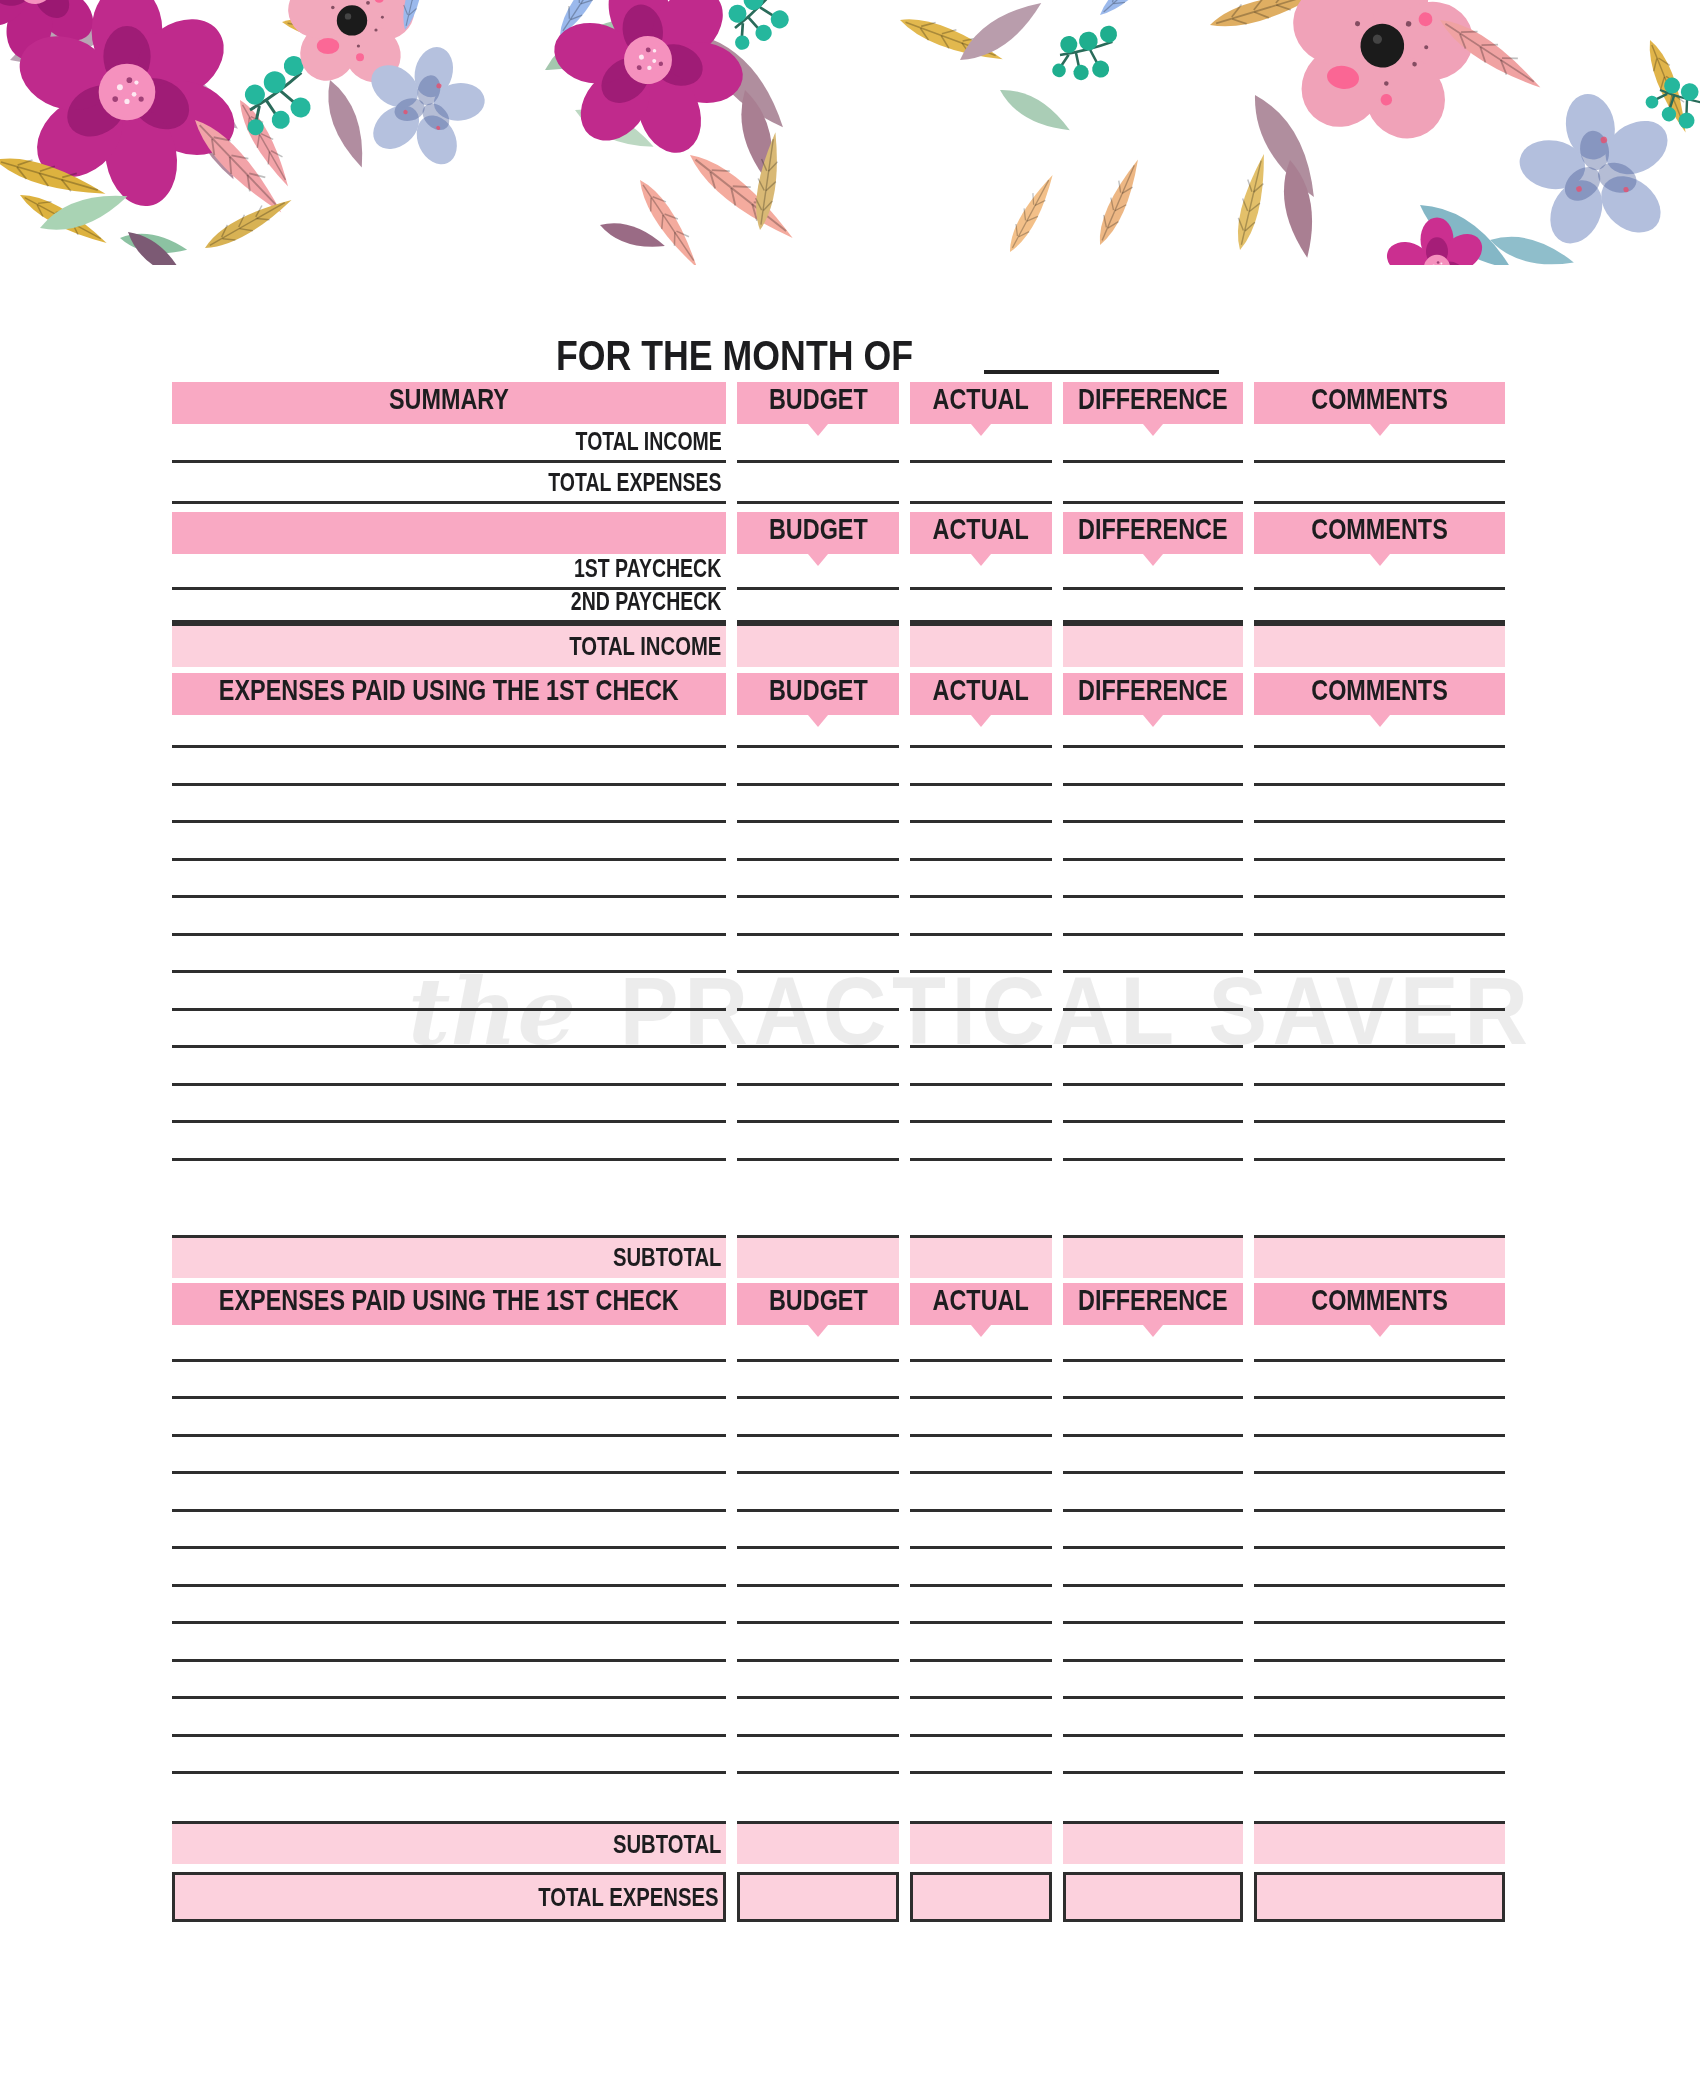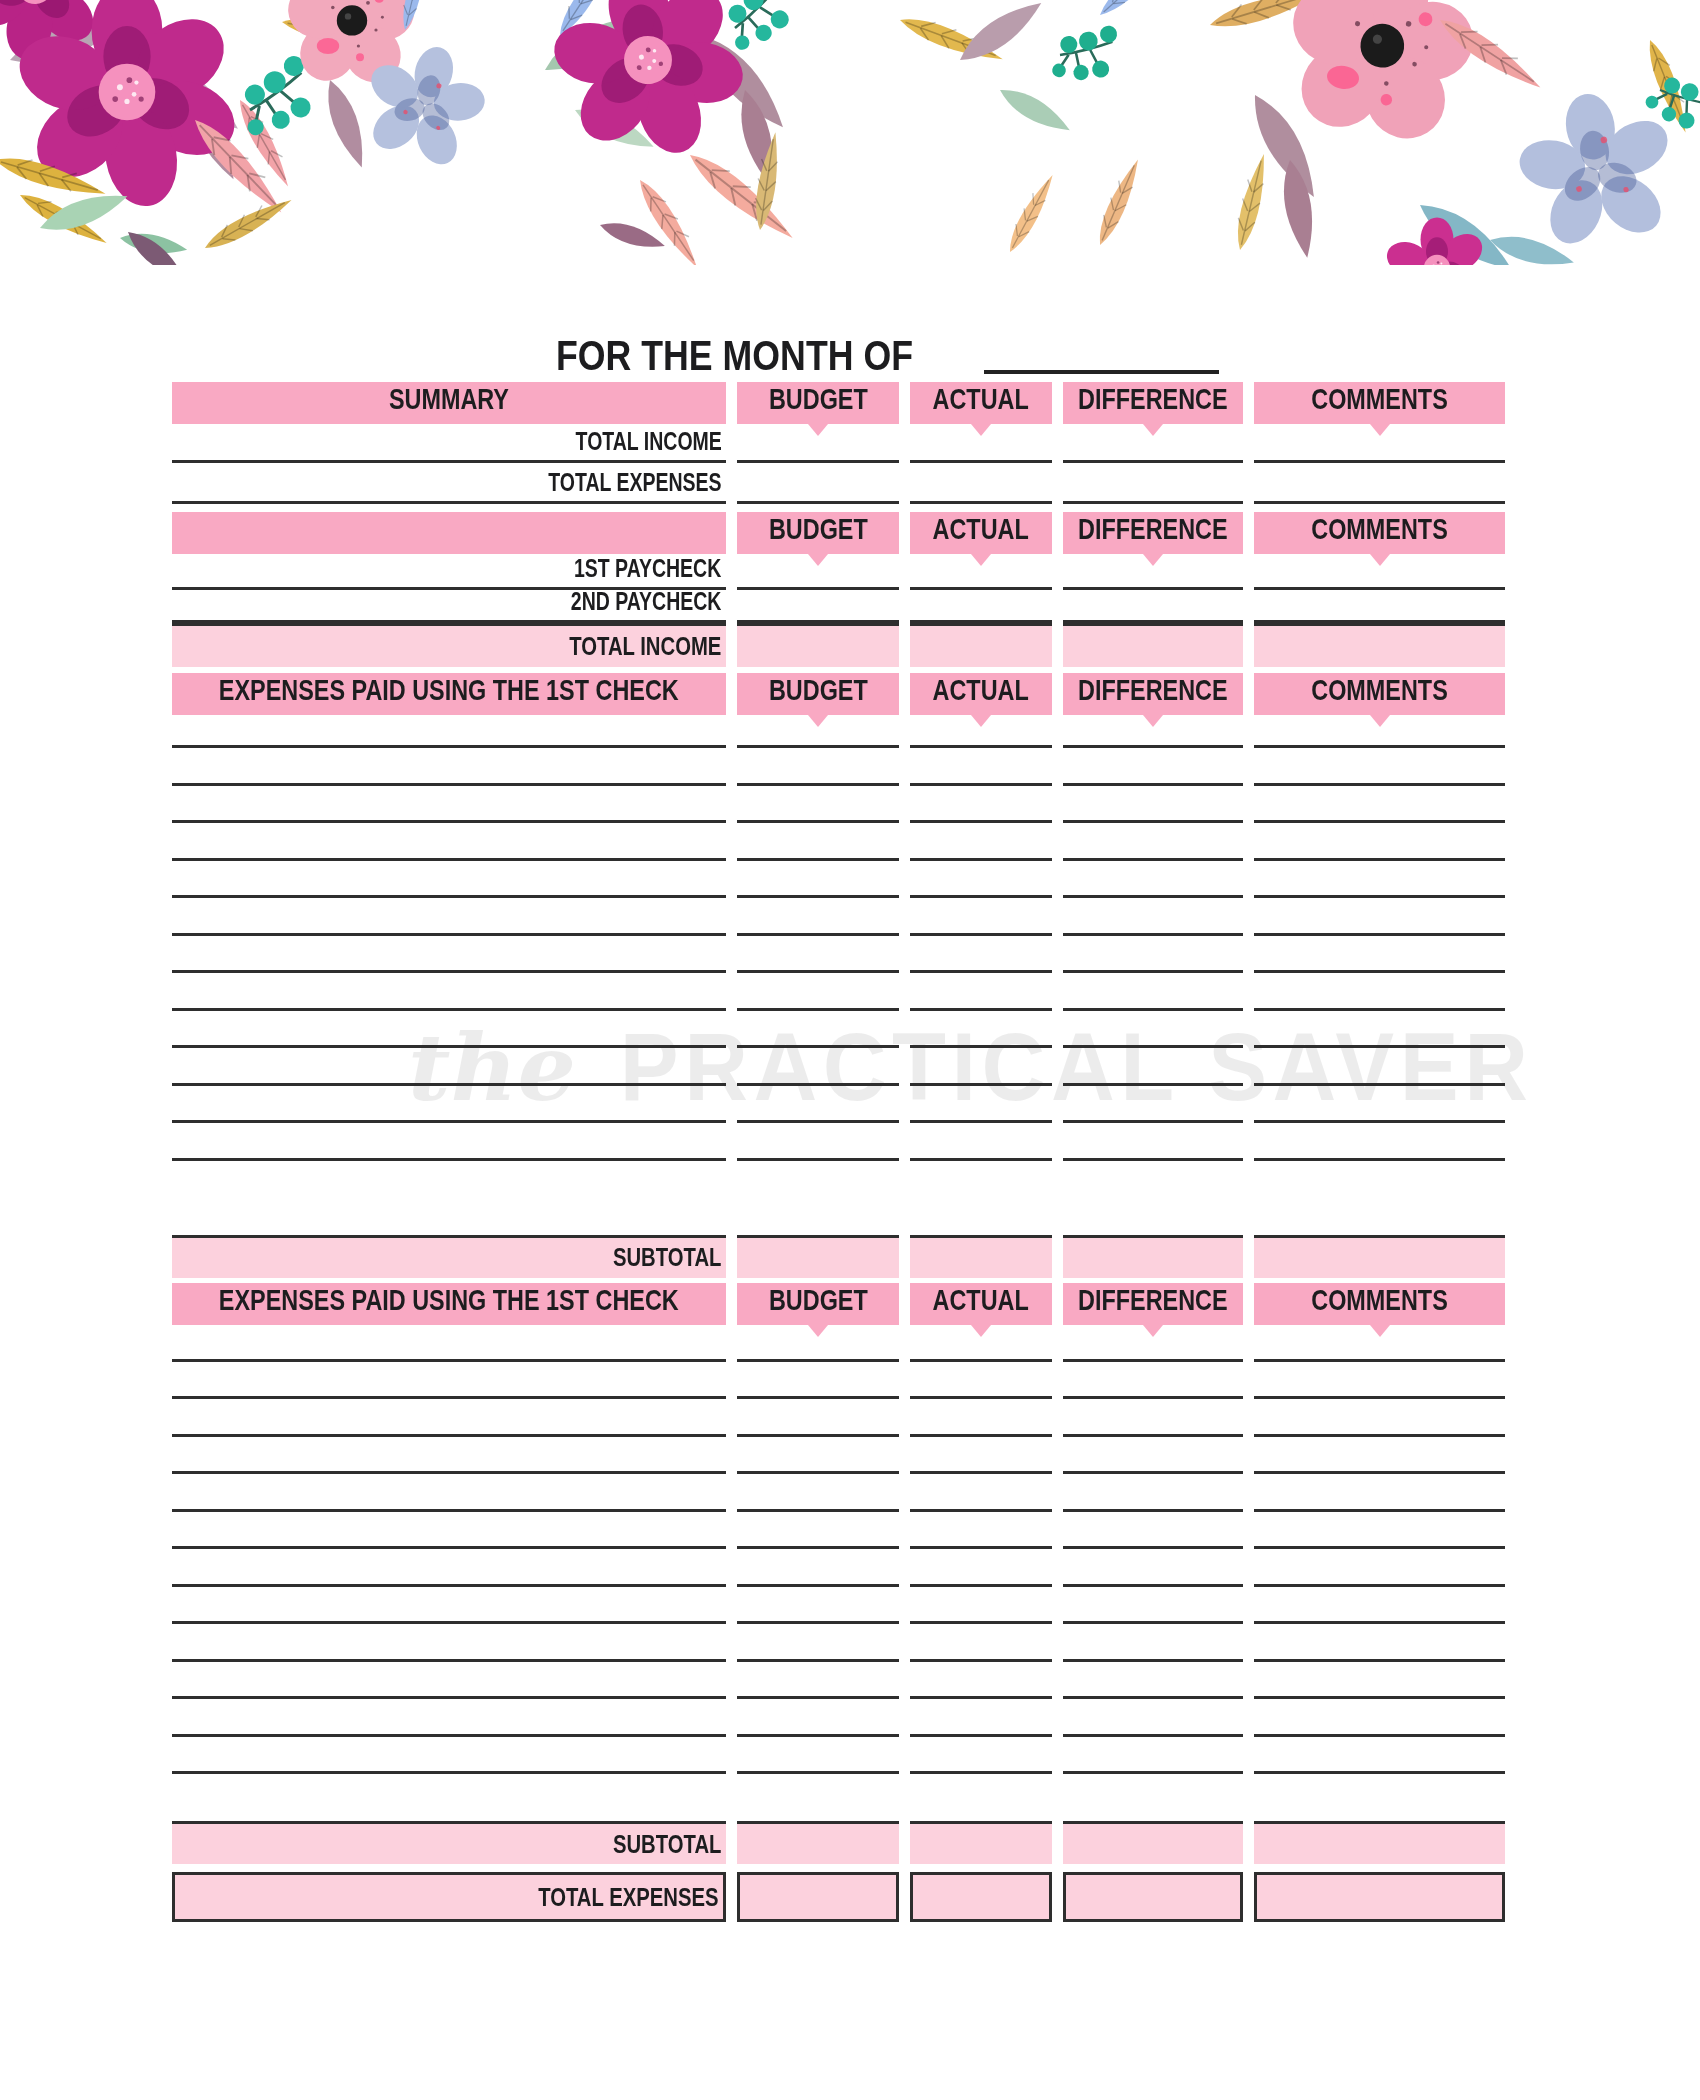--- a/index.html
+++ b/index.html
@@ -12,21 +12,21 @@
   .banner-inner{position:absolute;left:12px;top:12px;right:12px;bottom:12px;border:6px solid #ffffff;
                 display:flex;align-items:center;justify-content:center;}
   .banner-title{color:#fff;font-weight:bold;font-size:68px;letter-spacing:4px;white-space:nowrap;
                 display:inline-block;transform:scaleX(.92);}
   
   .monthrow{position:absolute;left:556px;top:332px;display:flex;align-items:flex-end;z-index:2;}
   .month-label{font-weight:bold;font-size:42px;white-space:nowrap;display:inline-block;
                transform:scaleX(.85);transform-origin:0 100%;letter-spacing:0px;}
   .month-line{display:inline-block;width:235px;height:4px;background:#222;margin:0 0 6px 8px;}
   
-  .wm{position:absolute;left:408px;top:1012px;width:960px;z-index:0;color:#000;opacity:.07;
+  .wm{position:absolute;left:408px;top:956px;width:960px;z-index:0;color:#000;opacity:.07;
       white-space:nowrap;user-select:none;}
   .wm .script{font-family:"DejaVu Serif",serif;font-style:italic;font-size:92px;font-weight:bold;}
   .wm .big{font-weight:bold;font-size:96px;letter-spacing:6px;display:inline-block;transform:scaleX(.92);}
   
   .table{position:absolute;left:172px;top:382px;width:1333px;z-index:1;}
   .row{display:grid;grid-template-columns:554px 162px 142px 180px 251px;column-gap:11px;box-sizing:border-box;}
   .cell{box-sizing:border-box;position:relative;}
   .hcell{background:var(--hdrpink);display:flex;align-items:flex-start;justify-content:center;
          font-weight:bold;font-size:30px;}
   .hcell .cond{display:inline-block;transform:scaleX(.78);white-space:nowrap;}

